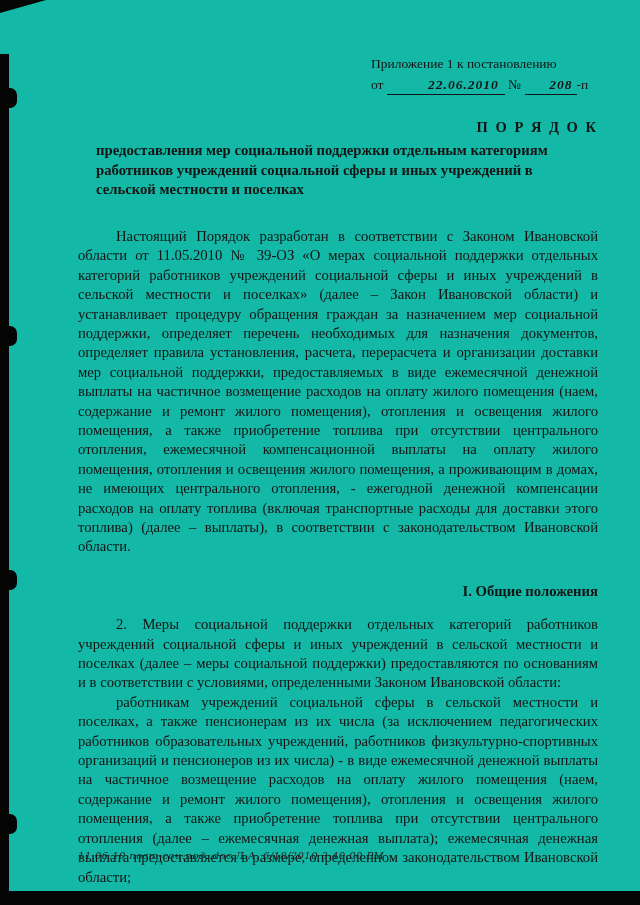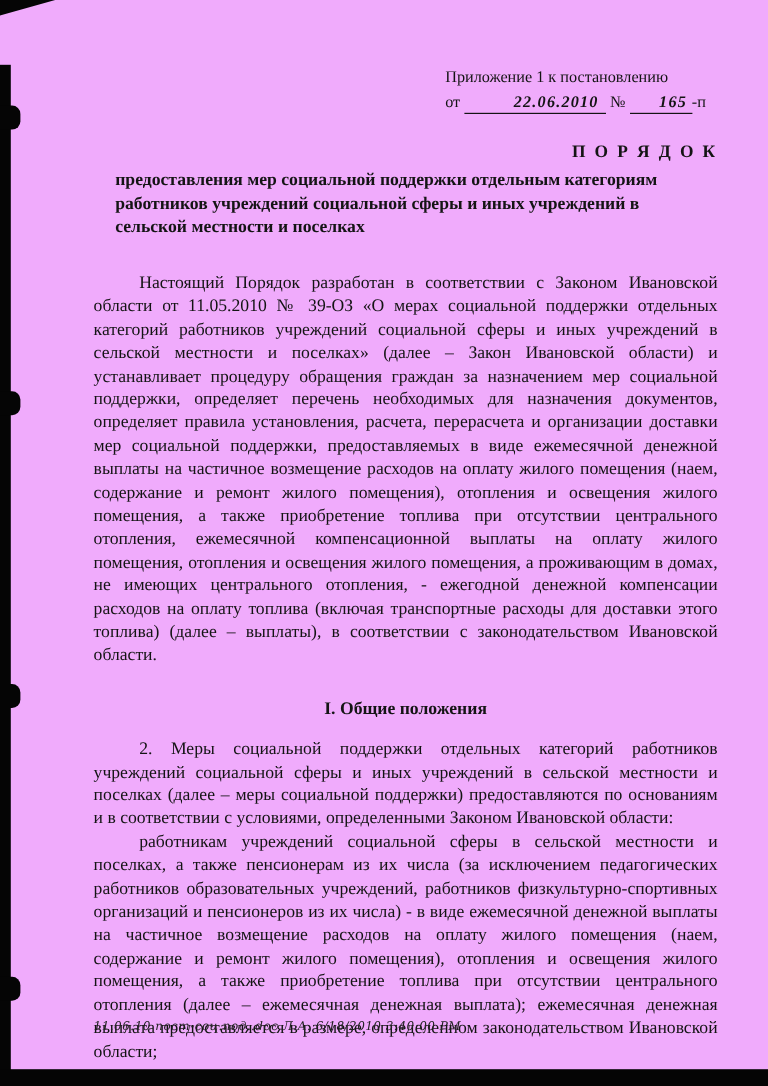--- a/index.html
+++ b/index.html
@@ -2,21 +2,21 @@
 <html><head>
 <meta charset="utf-8">
 <style>
   * { box-sizing: border-box; }
   html, body { margin: 0; padding: 0; background: #e8e8e8; }
   .page {
     position: relative;
     width: 640px;
     height: 905px;
     margin: 0 auto;
-    background: #f0abfc;
+    background: #14b8a6;
     font-family: "Liberation Serif", serif;
     color: #141414;
     overflow: hidden;
   }
 
   
   .scan-corner {
     position: absolute; left: 0; top: 0;
     width: 0; height: 0;
     border-top: 13px solid #050505;
@@ -79,21 +79,21 @@
     font-weight: bold;
     margin: 4px 18px 0 18px;
     line-height: 19.5px;
   }
   .para {
     margin: 0;
     text-indent: 38px;
   }
   .para.intro { margin-top: 27px; }
   .section-heading {
-    text-align: center;
+    text-align: right;
     font-weight: bold;
     margin: 25px 0 14px 0;
     text-indent: 0;
   }
 
   
   .footer-stamp {
     position: absolute; left: 78px; top: 850px;
     font-family: "DejaVu Serif", serif;
     font-style: italic;
@@ -115,21 +115,21 @@
   <div class="scan-mark m3"></div>
   <div class="scan-mark m4"></div>
   <div class="scan-edge-bottom"></div>
 
   <div class="annex">
     <div>Приложение 1 к постановлению</div>
     <div class="row3">
       <span>от</span>
       <span class="uline date"><span class="handwritten">22.06.2010</span></span>
       <span>№</span>
-      <span class="uline num"><span class="handwritten">165</span></span><span>-п</span>
+      <span class="uline num"><span class="handwritten">208</span></span><span>-п</span>
     </div>
   </div>
 
   <div class="main">
     <p class="doc-title">П О Р Я Д О К</p>
     <p class="doc-subtitle">предоставления мер социальной поддержки отдельным категориям работников учреждений социальной сферы и иных учреждений в сельской местности и поселках</p>
 
     <p class="para intro">Настоящий Порядок разработан в соответствии с Законом Ивановской области от 11.05.2010 № 39-ОЗ «О мерах социальной поддержки отдельных категорий работников учреждений социальной сферы и иных учреждений в сельской местности и поселках» (далее – Закон Ивановской области) и устанавливает процедуру обращения граждан за назначением мер социальной поддержки, определяет перечень необходимых для назначения документов, определяет правила установления, расчета, перерасчета и организации доставки мер социальной поддержки, предоставляемых в виде ежемесячной денежной выплаты на частичное возмещение расходов на оплату жилого помещения (наем, содержание и ремонт жилого помещения), отопления и освещения жилого помещения, а также приобретение топлива при отсутствии центрального отопления, ежемесячной компенсационной выплаты на оплату жилого помещения, отопления и освещения жилого помещения, а проживающим в домах, не имеющих центрального отопления, - ежегодной денежной компенсации расходов на оплату топлива (включая транспортные расходы для доставки этого топлива) (далее – выплаты), в соответствии с законодательством Ивановской области.</p>
 
     <p class="section-heading">I. Общие положения</p>

